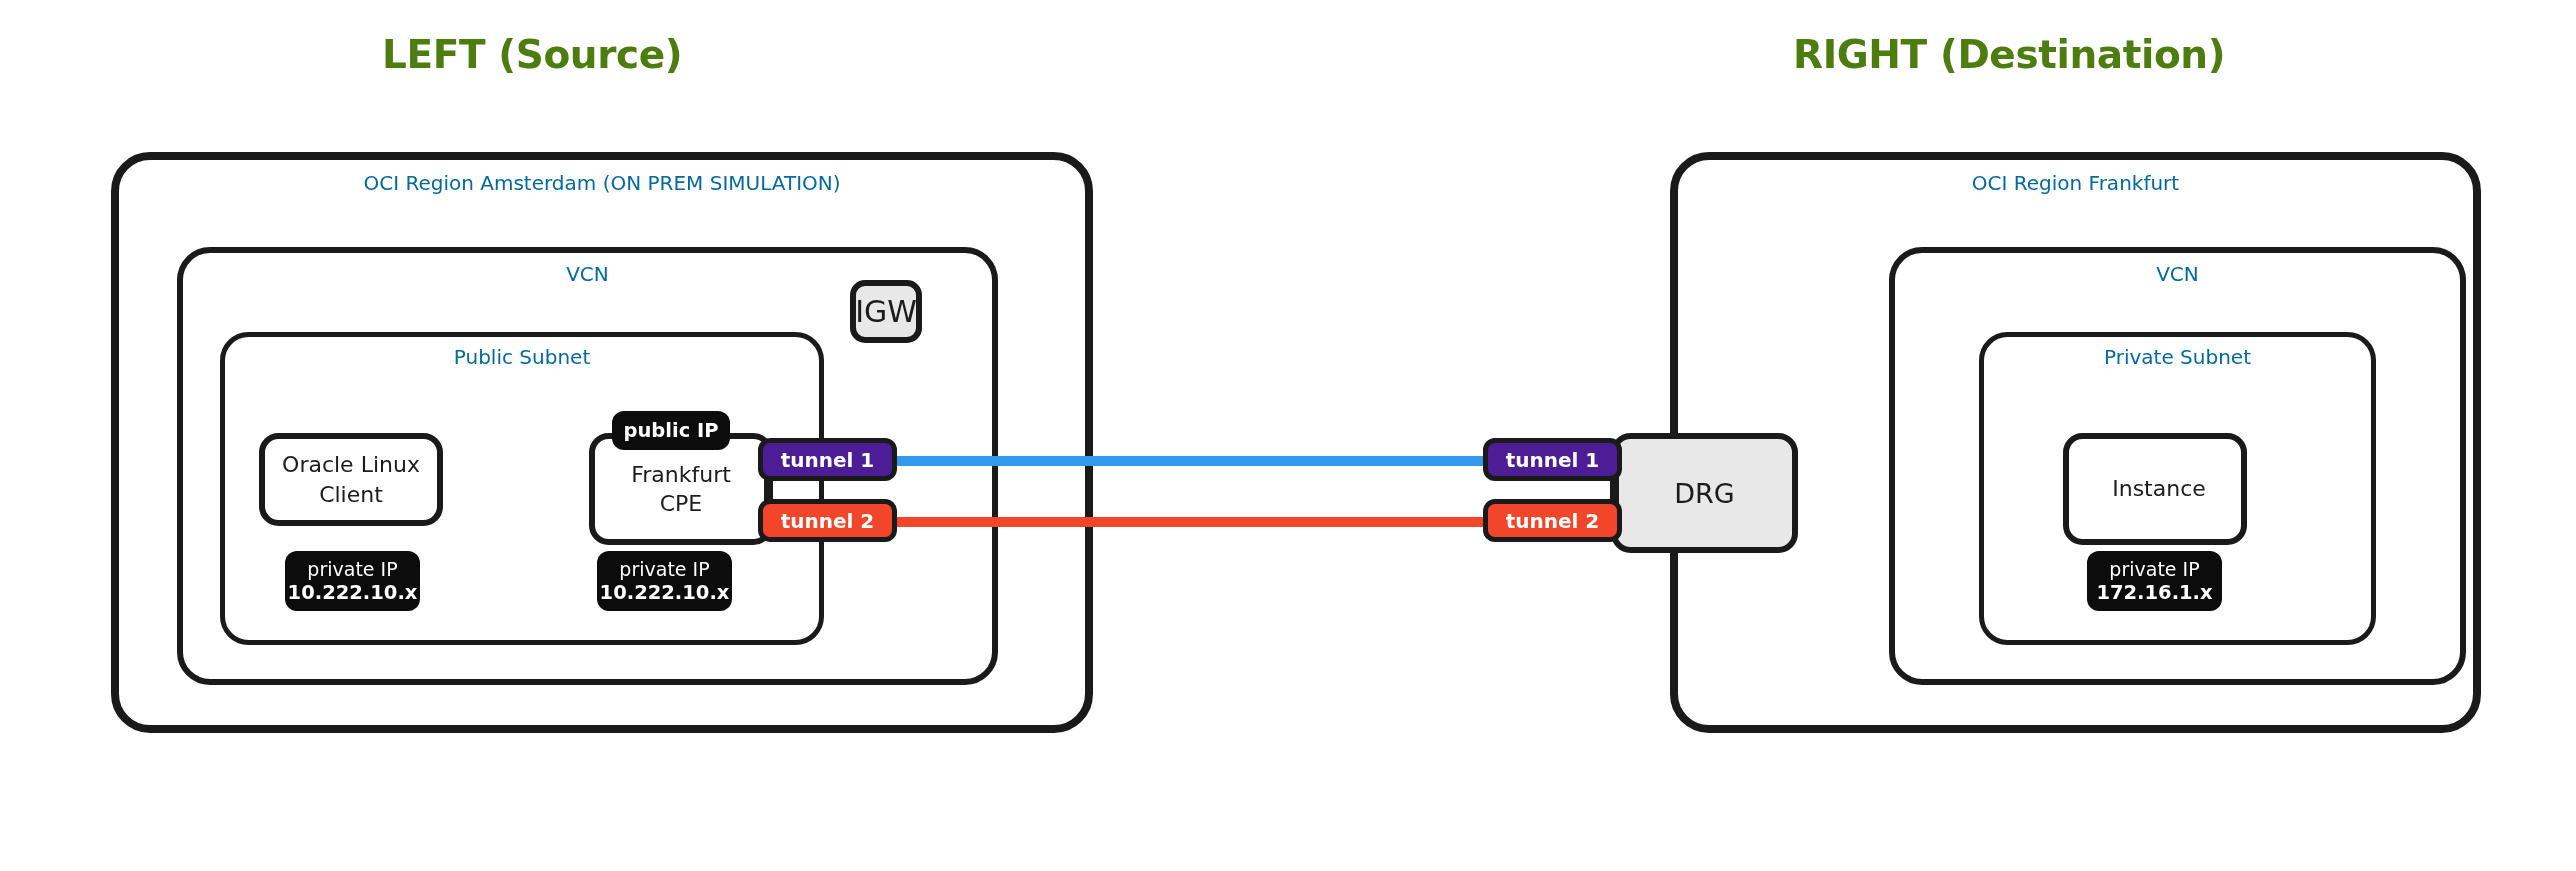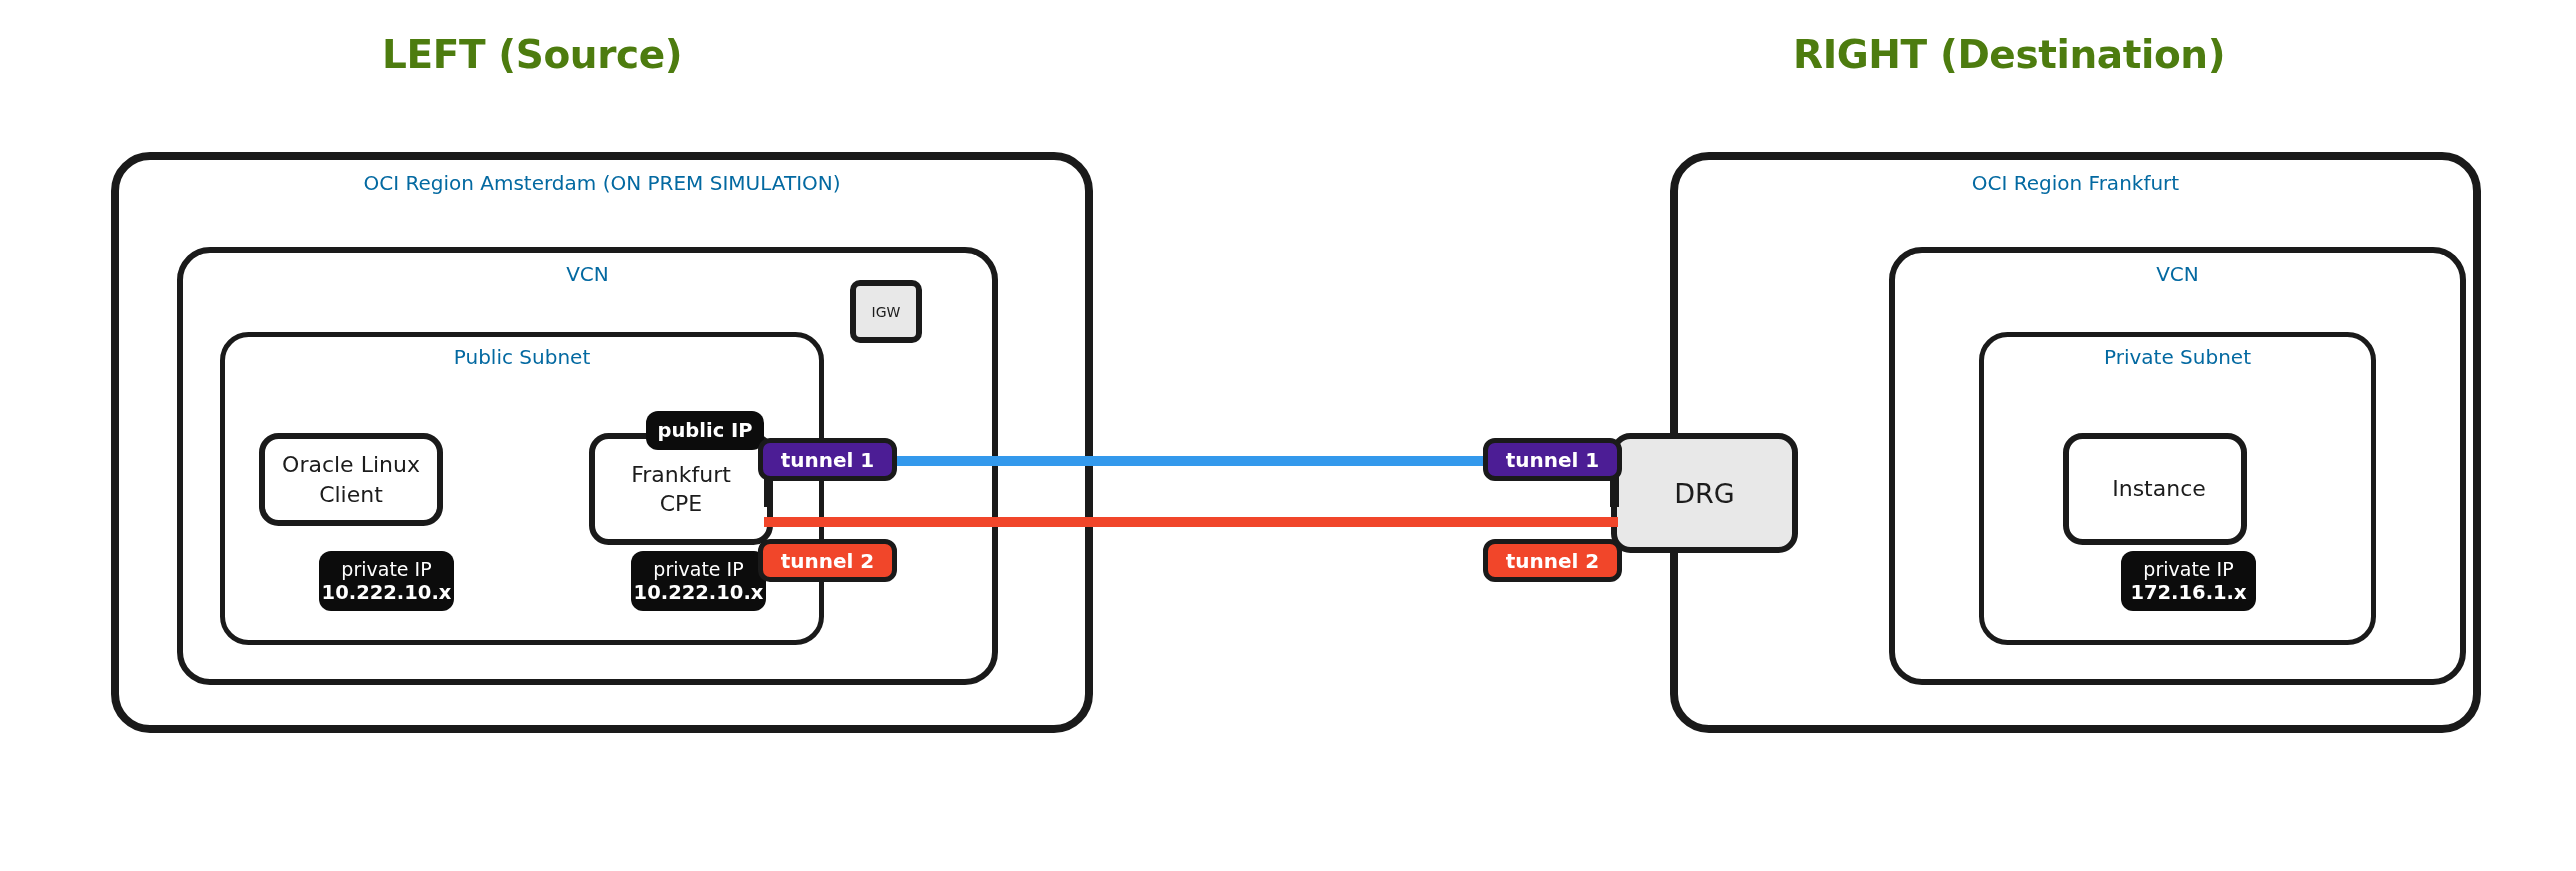--- a/index.html
+++ b/index.html
@@ -76,45 +76,44 @@
     z-index: 6;
   }
   .node-box .line { display: block; }
 
   
   .gw-box {
     position: absolute;
     box-sizing: border-box;
     background: #e8e8e8;
     border: 6px solid #1a1a1a;
-    border-radius: 10px;
-    display: flex;
-    align-items: center;
-    justify-content: center;
-    font-size: 14px;
+    border-radius: 15px;
+    display: flex;
+    align-items: center;
+    justify-content: center;
+    font-size: 30px;
     color: #1c1c1c;
     z-index: 9;
   }
   #drg-box { border-radius: 19.5px; font-size: 27px; }
 
   
   .ip-badge {
     position: absolute;
     box-sizing: border-box;
     background: #0c0c0c;
     border-radius: 12px;
     color: #ffffff;
     display: flex;
     flex-direction: column;
     align-items: center;
     justify-content: center;
     text-align: center;
     z-index: 12;
     padding: 3px 10.5px;
-    margin-left: 34px;
   }
   .ip-badge .ip-label {
     font-size: 19px;
     font-weight: normal;
     line-height: 1.18;
   }
   .ip-badge .ip-value {
     font-size: 19.5px;
     font-weight: bold;
     line-height: 1.18;
@@ -132,21 +131,21 @@
     border-radius: 12px;
     display: flex;
     align-items: center;
     justify-content: center;
     color: #ffffff;
     font-size: 20px;
     font-weight: bold;
     z-index: 14;
   }
   .tunnel-pill.t1 { background: #4c1d95; }
-  .tunnel-pill.t2 { background: #f1462a; margin-top: 40px; }
+  .tunnel-pill.t2 { background: #f1462a; }
 
   
   .tunnel-line {
     position: absolute;
     height: 9.7px;
     z-index: 10;
   }
   .tunnel-line.t1 { background: #3399ec; }
   .tunnel-line.t2 { background: #f1462a; }
 

